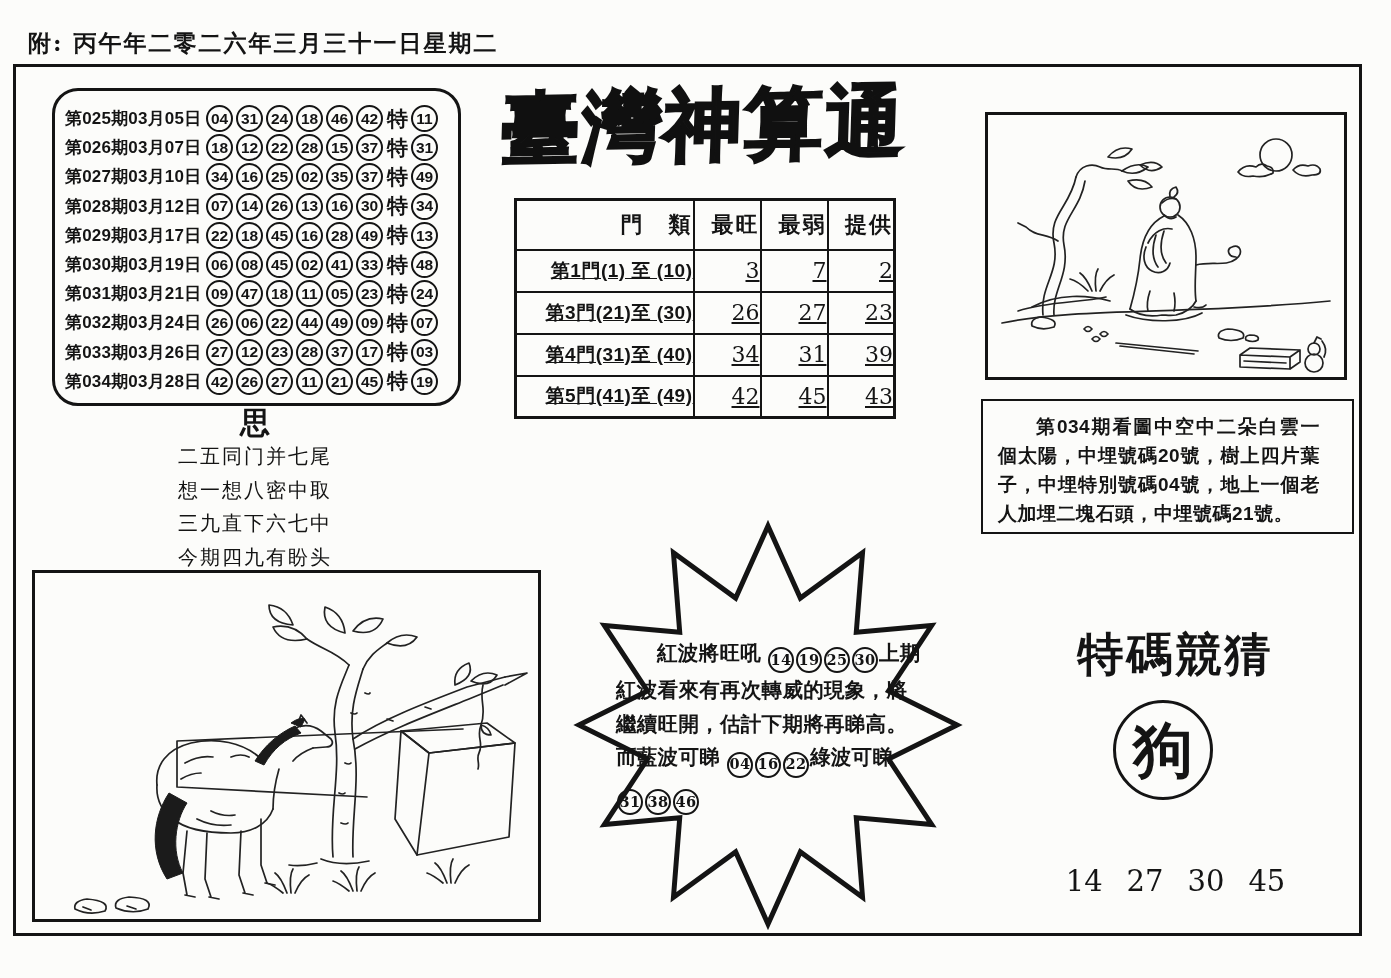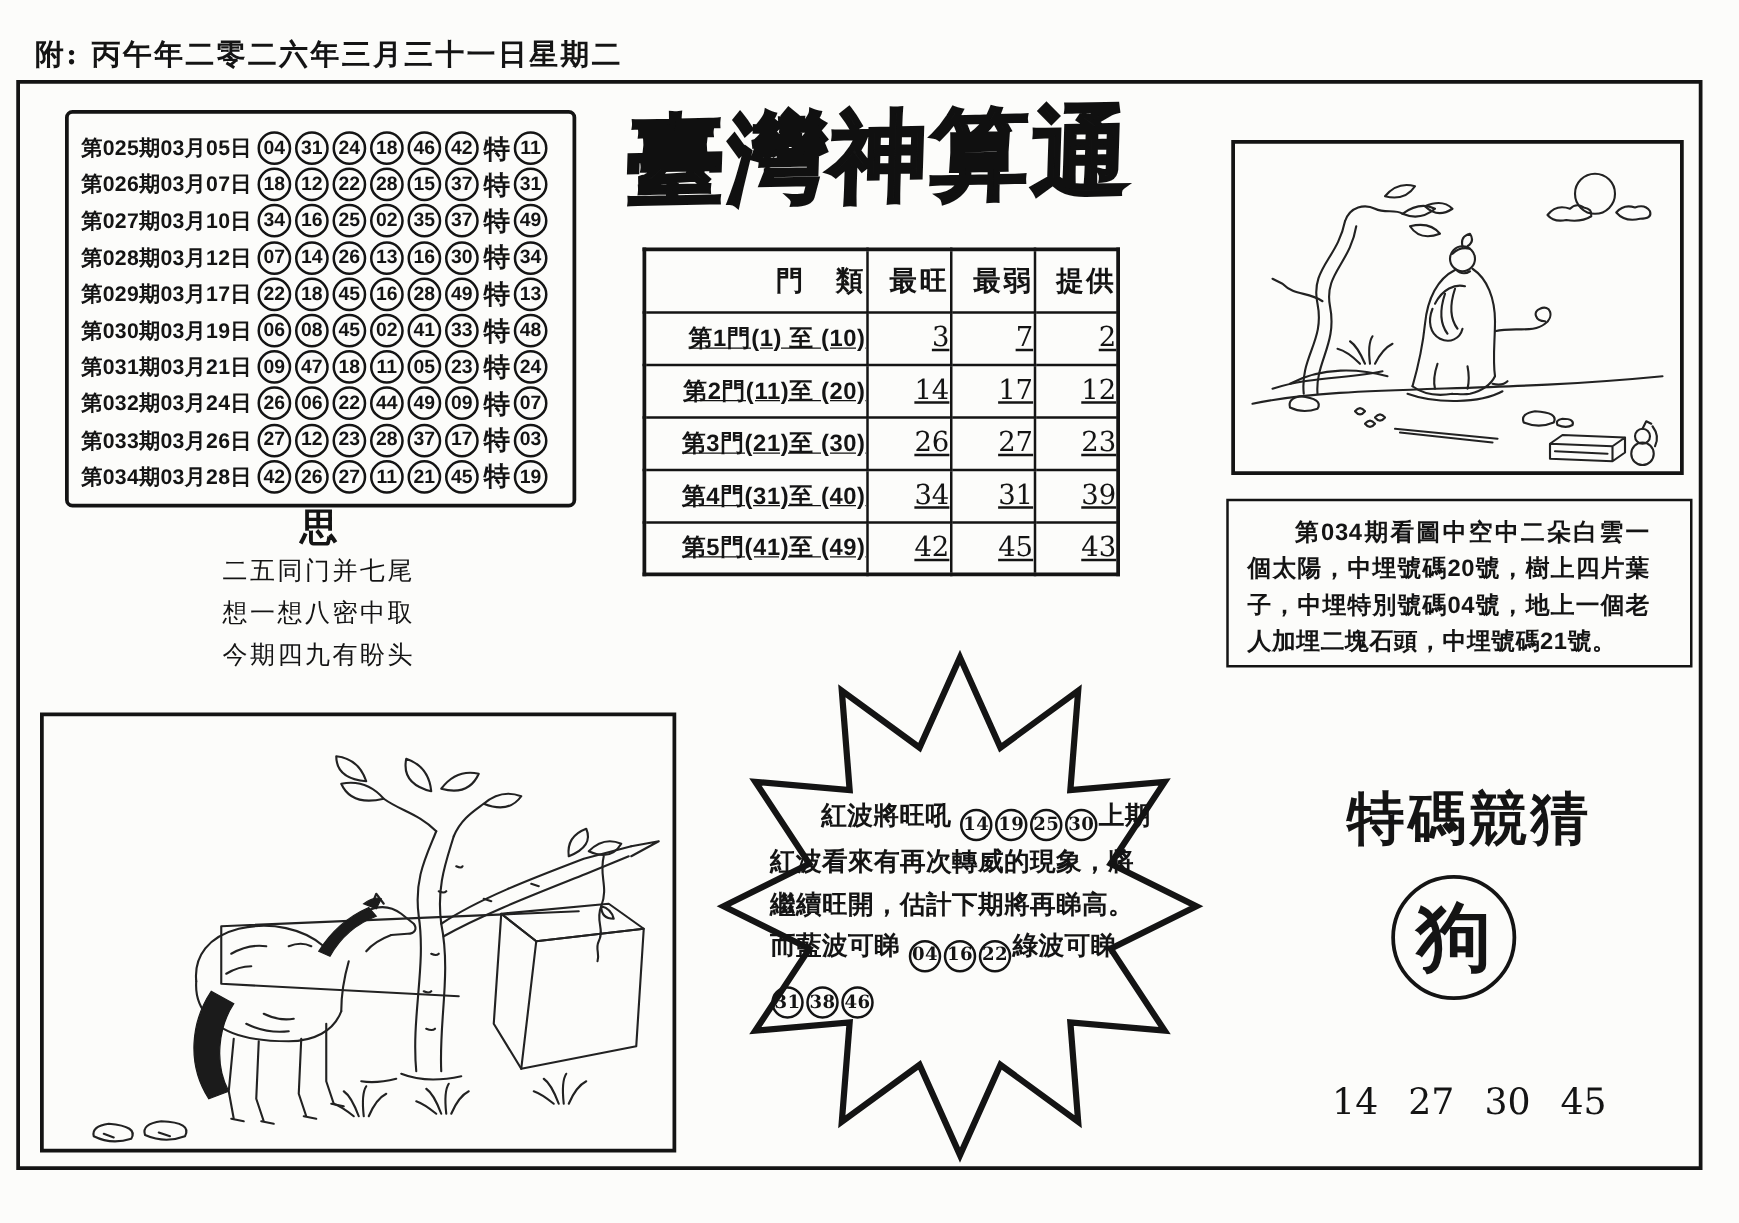--- a/index.html
+++ b/index.html
@@ -26,21 +26,21 @@
 
   
   #frame{
     left:13px;top:64px;width:1349px;height:872px;
     border:3px solid var(--ink);
   }
 
   
   #results-box{
     left:52px;top:88px;width:409px;height:318px;
-    border:3px solid var(--ink);border-radius:6px;
+    border:3px solid var(--ink);border-radius:26px;
     padding:13px 6px 0 10px;
   }
   .res-row{display:flex;align-items:center;height:29.2px;white-space:nowrap;}
   .res-label{
     width:141px;font-size:17px;font-weight:700;letter-spacing:.2px;
     font-family:"Liberation Sans","DejaVu Sans",sans-serif;
   }
   .ball{
     display:inline-flex;align-items:center;justify-content:center;
     width:27px;height:27px;border:2px solid var(--ink);border-radius:50%;
@@ -263,26 +263,20 @@
     <th>門　類</th>
     <th>最旺</th>
     <th>最弱</th>
     <th>提供</th>
   </tr>
   <tr>
     <td class="cat">第1門(1) 至 (10)</td>
     <td class="val">3</td>
     <td class="val">7</td>
     <td class="val">2</td>
-  </tr>
-  <tr>
-    <td class="cat">第2門(11)至 (20)</td>
-    <td class="val">14</td>
-    <td class="val">17</td>
-    <td class="val">12</td>
   </tr>
   <tr>
     <td class="cat">第3門(21)至 (30)</td>
     <td class="val">26</td>
     <td class="val">27</td>
     <td class="val">23</td>
   </tr>
   <tr>
     <td class="cat">第4門(31)至 (40)</td>
     <td class="val">34</td>
@@ -349,20 +343,21 @@
 </div>
 
 <div id="note-box" class="abs">
   <span>第034期看圖中空中二朵白雲一個太陽，中埋號碼20號，樹上四片葉子，中埋特別號碼04號，地上一個老人加埋二塊石頭，中埋號碼21號。</span>
 </div>
 
 <div id="poem" class="abs">
   <div id="poem-title">思</div>
   <div class="poem-line">二五同门并七尾</div>
   <div class="poem-line">想一想八密中取</div>
+  <div class="poem-line">三九直下六七中</div>
   <div class="poem-line">今期四九有盼头</div>
 </div>
 
 <div id="bl-illo" class="abs illo-box">
   <svg viewBox="0 0 503 346">
     <g class="line">
       <g>
         <path d="M142,168 L428,156 M142,168 L142,214 M142,214 L332,224"></path>
         <path d="M366,158 L452,150 L480,170 L394,180 Z"></path>
         <path d="M394,180 L480,170 L474,264 L382,282 Z"></path>

